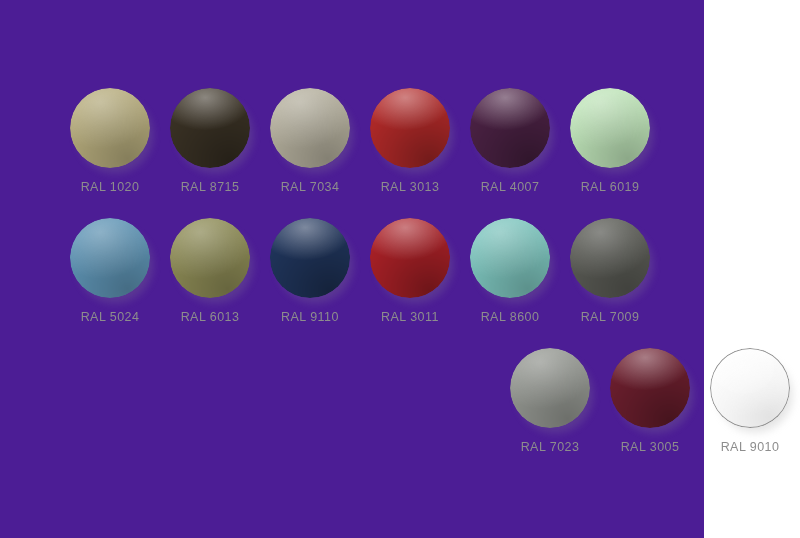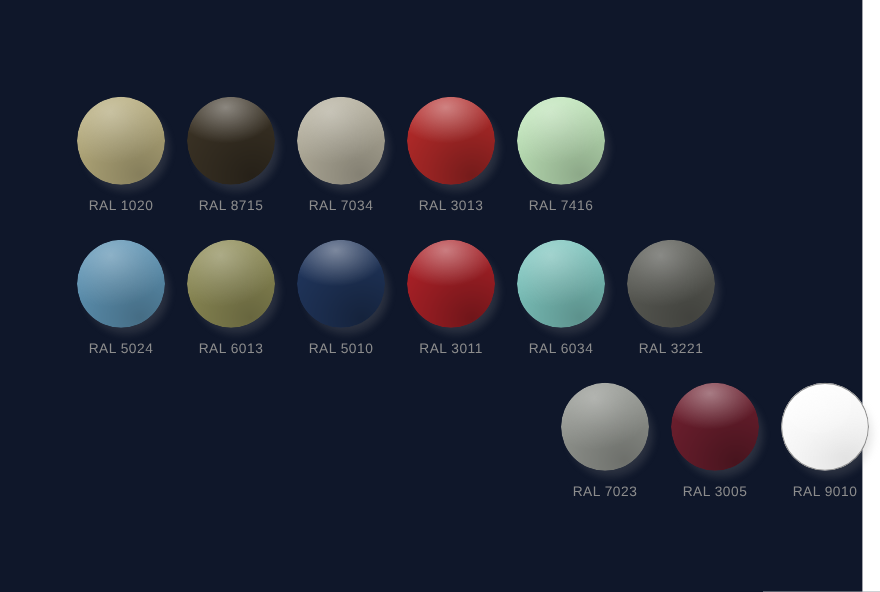--- a/index.html
+++ b/index.html
@@ -10,23 +10,23 @@
   body {
     width: 800px;
     height: 538px;
     background: #ffffff;
     font-family: "Liberation Sans", sans-serif;
     overflow: hidden;
   }
 
   #swatch-board {
     position: relative;
-    width: 784px;
+    width: 704px;
     height: 538px;
-    background: #0f172a;
+    background: #4c1d95;
   }
 
   .swatch-row {
     position: absolute;
     left: 0;
     width: 800px;
     height: 130px;
     display: flex;
     flex-direction: row;
     align-items: flex-start;
@@ -193,27 +193,38 @@
             <div class="disc-base" style="background-color: rgb(177, 42, 41);"></div>
             <div class="disc-shade"></div>
             <div class="disc-rim"></div>
           </div>
         </div>
         <div class="swatch-label">RAL 3013</div>
       </div>
       <div class="swatch-cell">
         <div class="swatch-disc-wrap">
           <div class="swatch-shadow"></div>
+          <div class="swatch-disc gloss">
+            <div class="disc-base" style="background-color: rgb(75, 34, 68);"></div>
+            <div class="disc-shade"></div>
+            <div class="disc-rim"></div>
+          </div>
+        </div>
+        <div class="swatch-label">RAL 4007</div>
+      </div>
+      <div class="swatch-cell">
+        <div class="swatch-disc-wrap">
+          <div class="swatch-shadow"></div>
           <div class="swatch-disc">
             <div class="disc-base" style="background-color: rgb(190, 227, 184);"></div>
             <div class="disc-shade"></div>
             <div class="disc-rim"></div>
           </div>
         </div>
-        <div class="swatch-label">RAL 7416</div>
+        <div class="swatch-label">RAL 6019</div>
       </div>
     </div>
   <div class="swatch-row" id="row-1">
       <div class="swatch-cell">
         <div class="swatch-disc-wrap">
           <div class="swatch-shadow"></div>
           <div class="swatch-disc">
             <div class="disc-base" style="background-color: rgb(94, 147, 179);"></div>
             <div class="disc-shade"></div>
             <div class="disc-rim"></div>
@@ -234,21 +245,21 @@
       </div>
       <div class="swatch-cell">
         <div class="swatch-disc-wrap">
           <div class="swatch-shadow"></div>
           <div class="swatch-disc gloss">
             <div class="disc-base" style="background-color: rgb(32, 53, 91);"></div>
             <div class="disc-shade"></div>
             <div class="disc-rim"></div>
           </div>
         </div>
-        <div class="swatch-label">RAL 5010</div>
+        <div class="swatch-label">RAL 9110</div>
       </div>
       <div class="swatch-cell">
         <div class="swatch-disc-wrap">
           <div class="swatch-shadow"></div>
           <div class="swatch-disc gloss">
             <div class="disc-base" style="background-color: rgb(169, 33, 39);"></div>
             <div class="disc-shade"></div>
             <div class="disc-rim"></div>
           </div>
         </div>
@@ -256,32 +267,32 @@
       </div>
       <div class="swatch-cell">
         <div class="swatch-disc-wrap">
           <div class="swatch-shadow"></div>
           <div class="swatch-disc">
             <div class="disc-base" style="background-color: rgb(125, 196, 189);"></div>
             <div class="disc-shade"></div>
             <div class="disc-rim"></div>
           </div>
         </div>
-        <div class="swatch-label">RAL 6034</div>
+        <div class="swatch-label">RAL 8600</div>
       </div>
       <div class="swatch-cell">
         <div class="swatch-disc-wrap">
           <div class="swatch-shadow"></div>
           <div class="swatch-disc">
             <div class="disc-base" style="background-color: rgb(89, 90, 84);"></div>
             <div class="disc-shade"></div>
             <div class="disc-rim"></div>
           </div>
         </div>
-        <div class="swatch-label">RAL 3221</div>
+        <div class="swatch-label">RAL 7009</div>
       </div>
     </div>
   <div class="swatch-row" id="row-2">
       <div class="swatch-cell">
         <div class="swatch-disc-wrap">
           <div class="swatch-shadow"></div>
           <div class="swatch-disc">
             <div class="disc-base" style="background-color: rgb(148, 151, 145);"></div>
             <div class="disc-shade"></div>
             <div class="disc-rim"></div>

